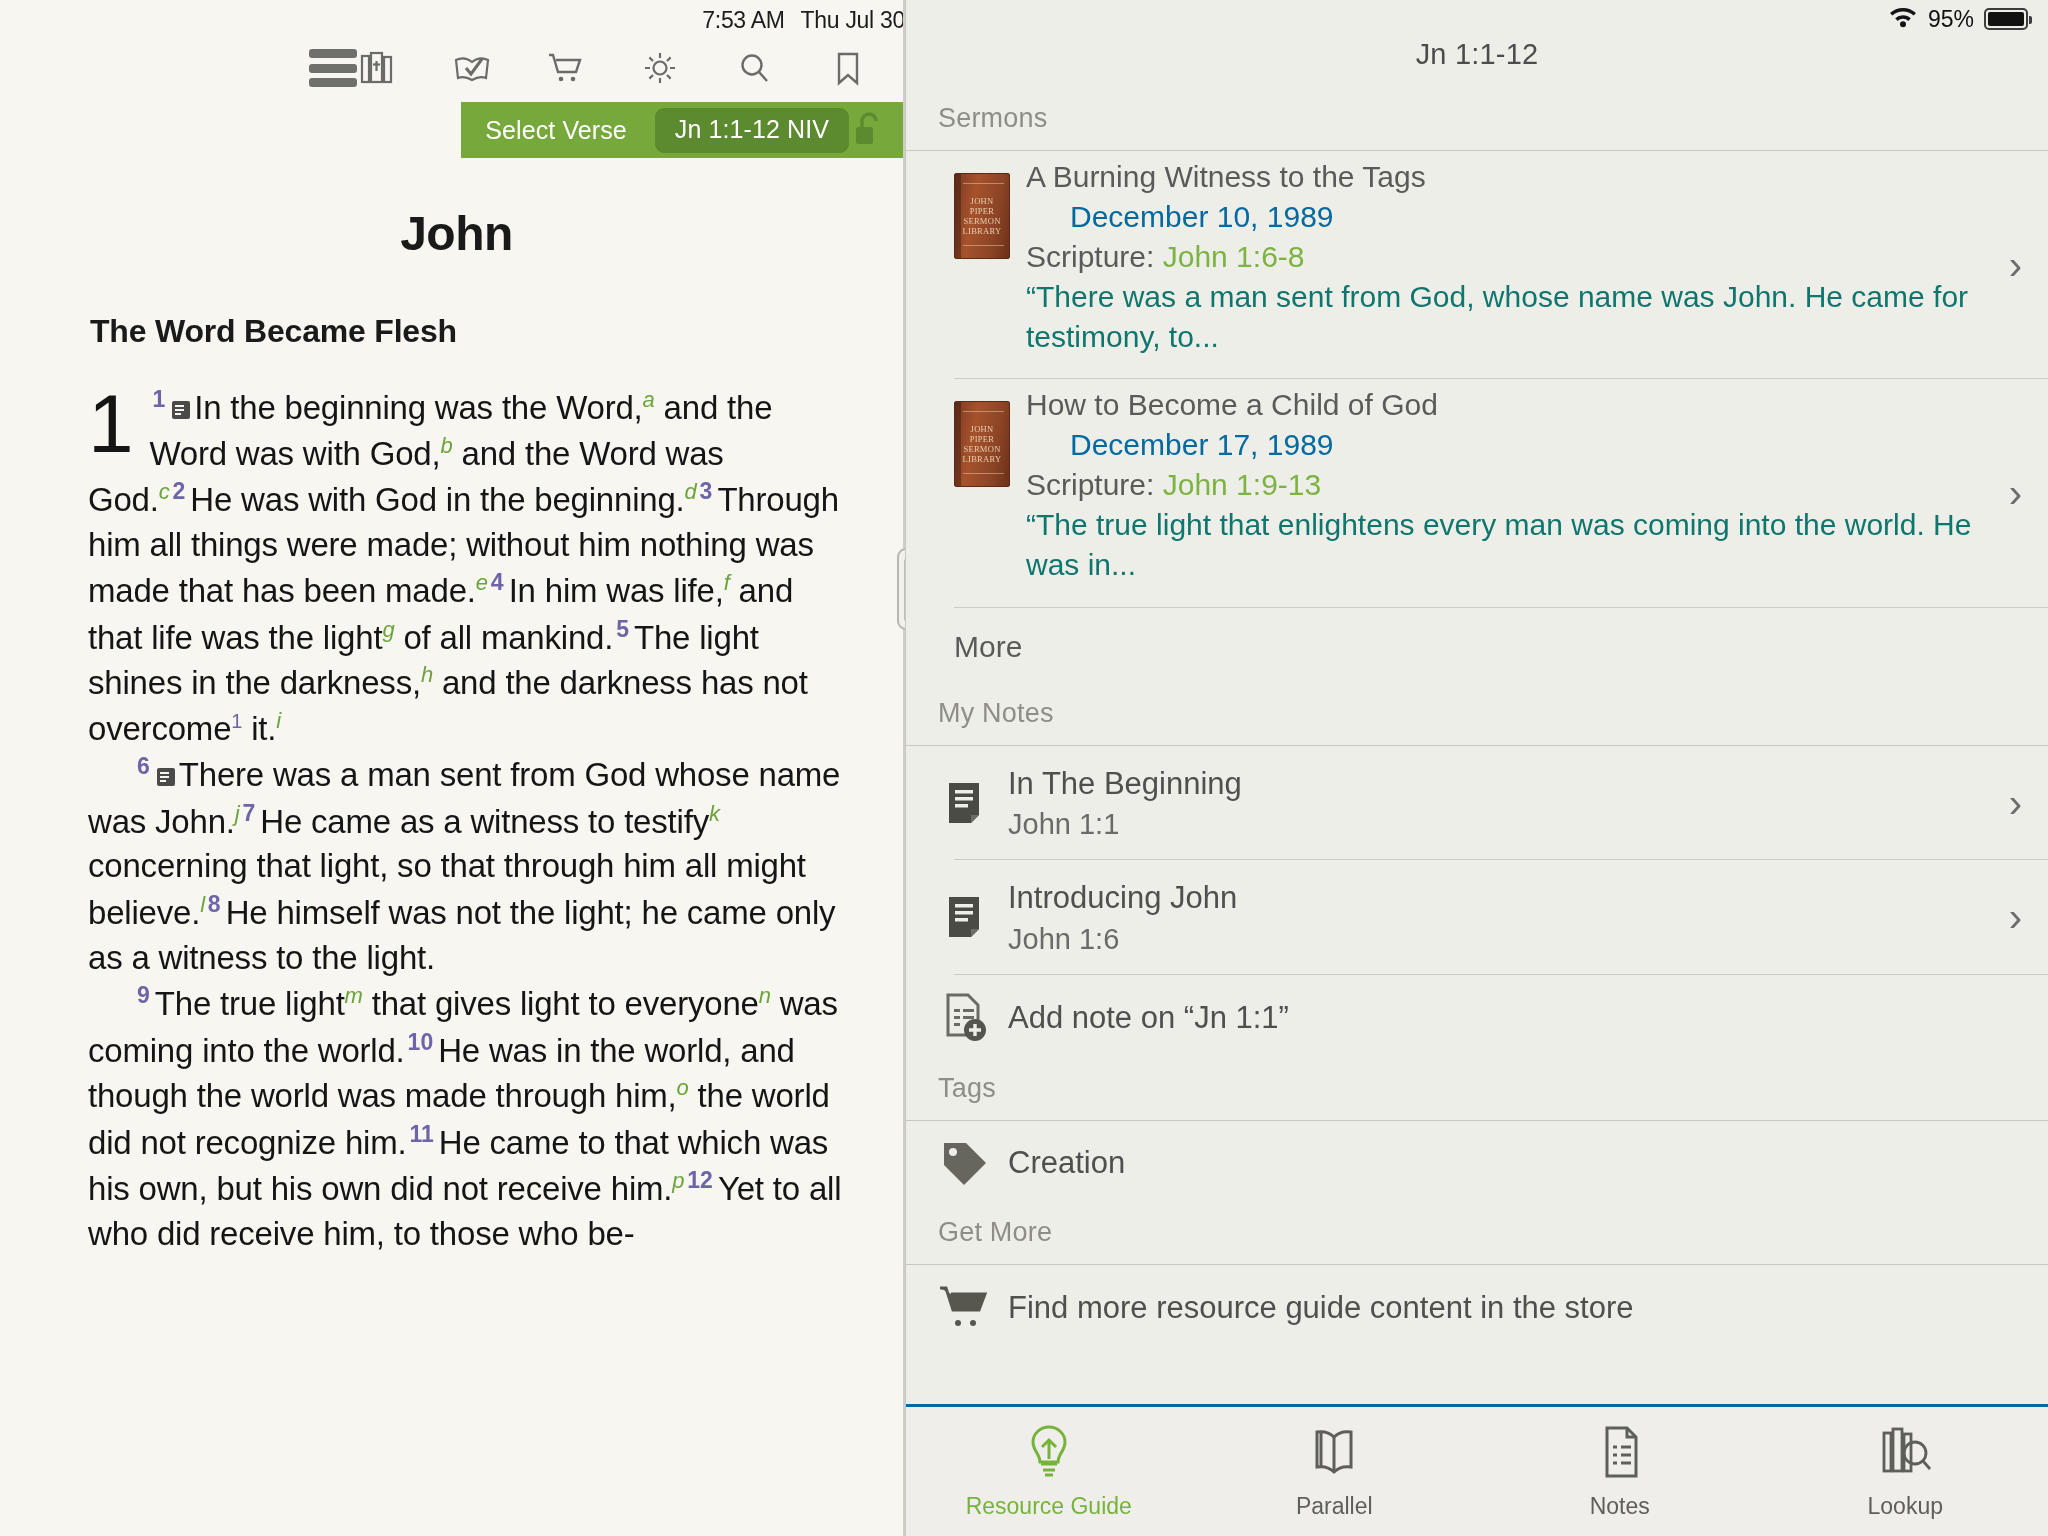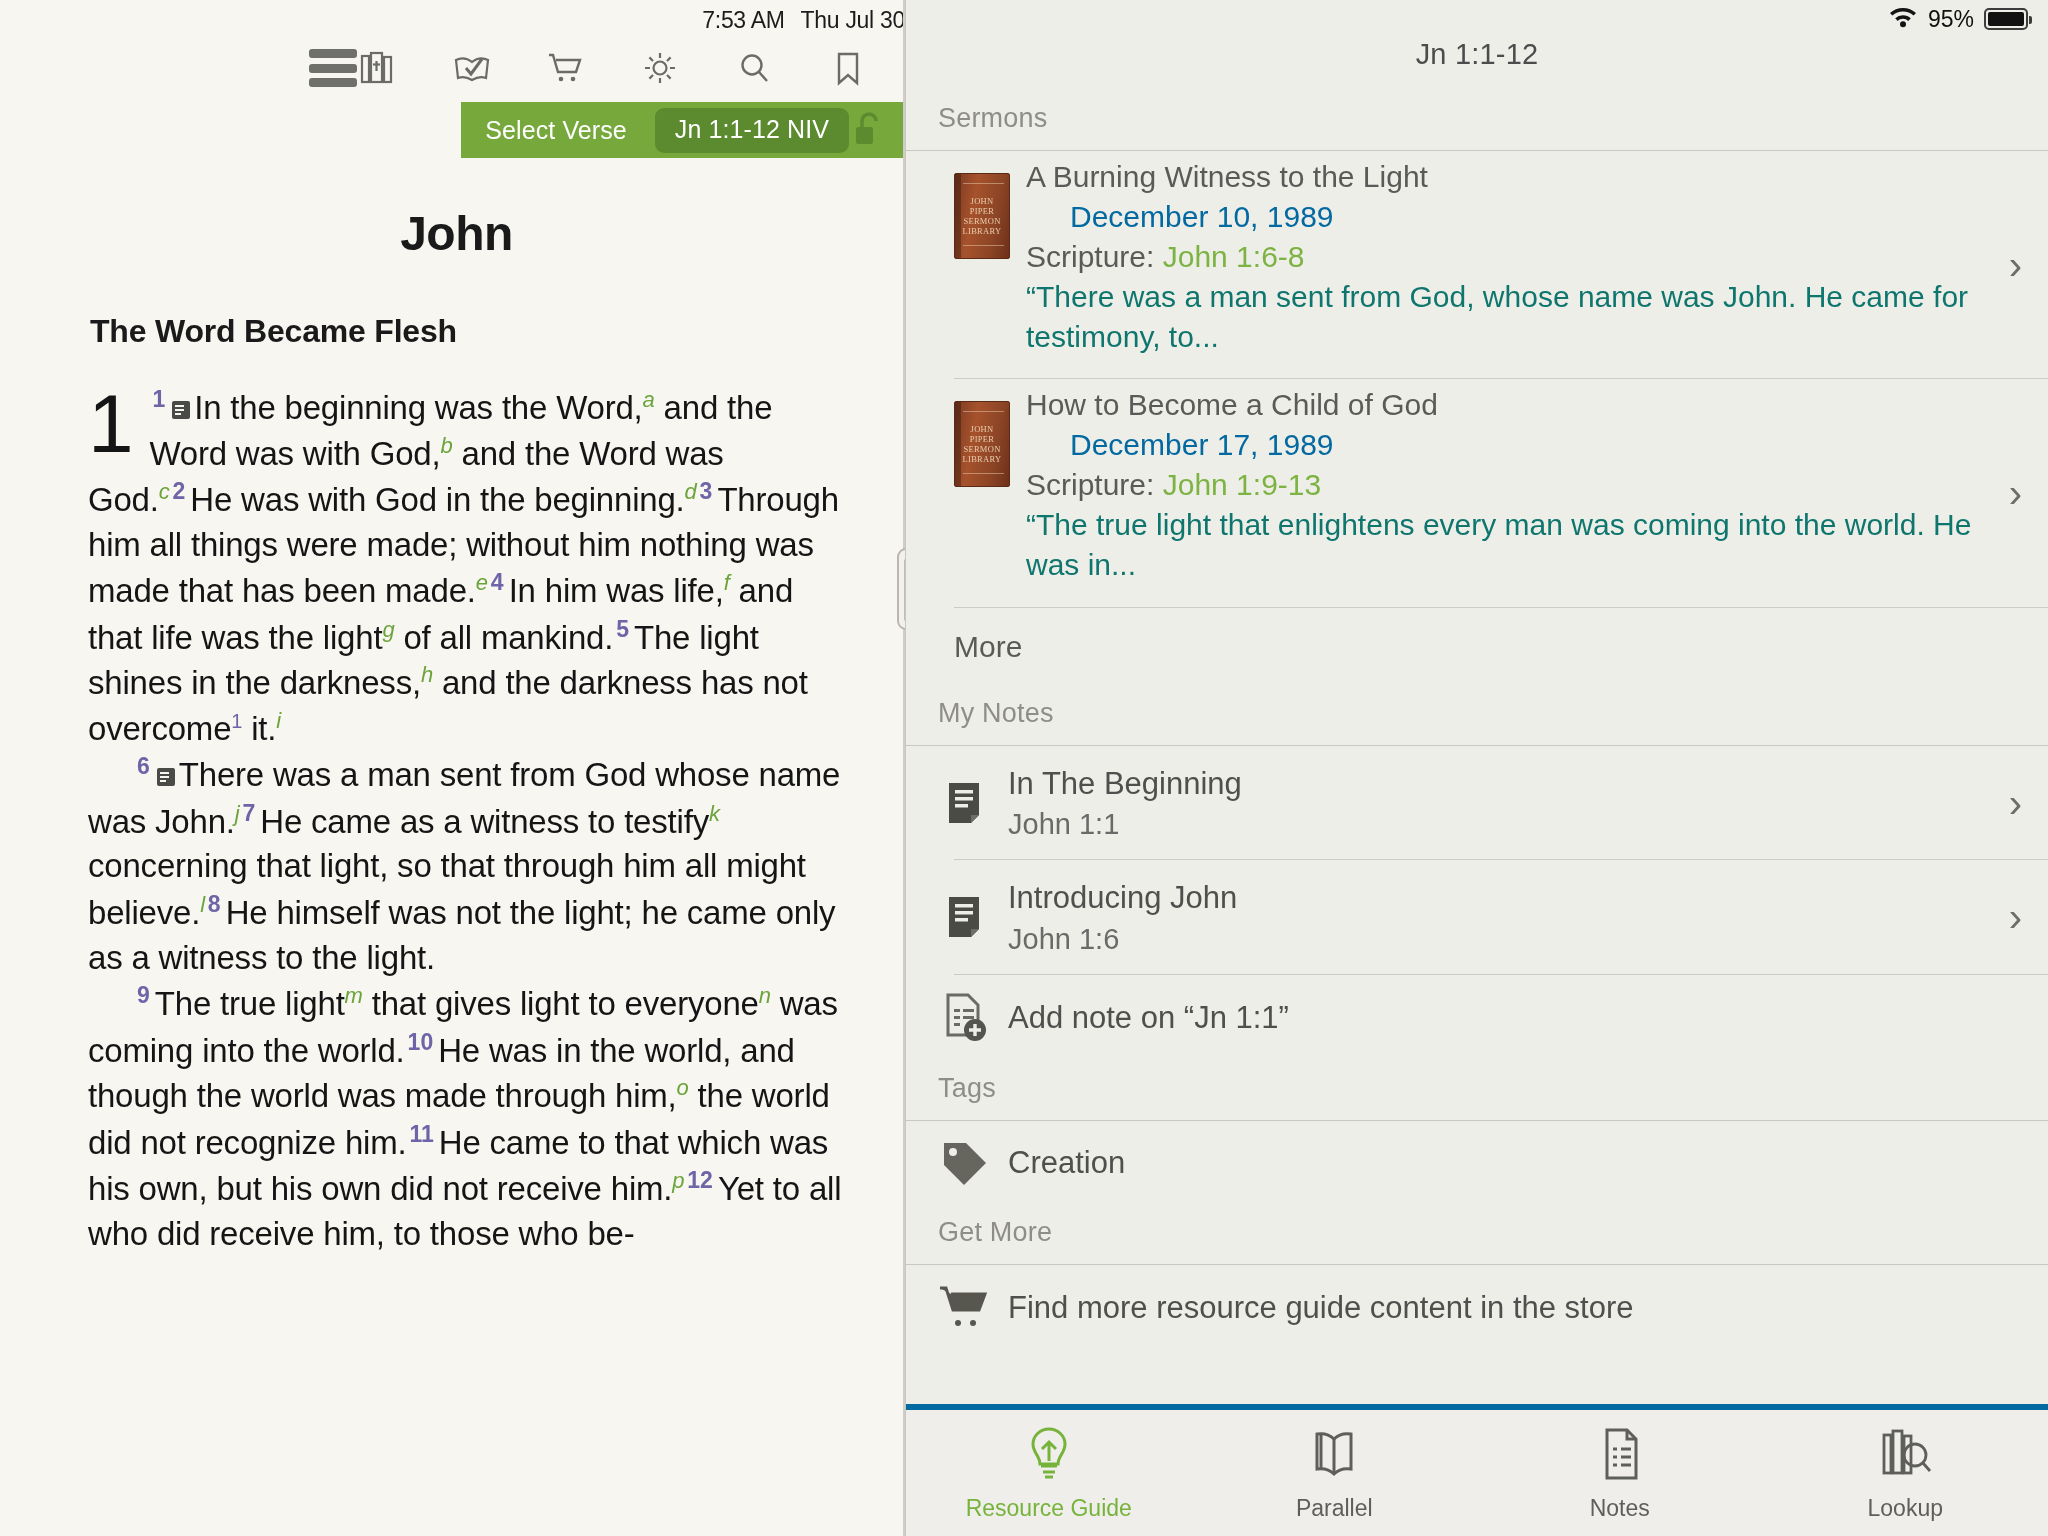--- a/index.html
+++ b/index.html
@@ -160,21 +160,21 @@
   }
   .simple-row .label { font-size:30px; color:#5a5a58; }
   .note-row { display:flex; align-items:center; padding:18px 26px 18px 28px; cursor:pointer; }
   .note-ic { width:62px; flex:none; display:flex; align-items:center; justify-content:center; }
   .note-body { flex:1; padding-left:12px; }
   .note-title { font-size:31px; color:#4f4f4d; line-height:1.3; }
   .note-ref { font-size:29px; color:#6a6a68; margin-top:4px; }
   .note-single { font-size:31px; color:#4f4f4d; }
 
   .tabbar {
-    height:132px; border-top:6px solid #0369a1; background:#efeeea;
+    height:132px; border-top:3px solid #0369a1; background:#efeeea;
     display:flex; align-items:center;
   }
   .tab {
     flex:1; display:flex; flex-direction:column; align-items:center;
     justify-content:center; gap:8px; cursor:pointer;
   }
   .tab .tlabel { font-size:23px; color:#5e5e5b; }
   .tab.active .tlabel { color:#76b33a; }
 </style>
 </head>
@@ -299,21 +299,21 @@
         <div class="grp-head">Sermons</div>
         <div class="grp-block">
           <div class="sermon-row">
             <div class="sermon-cover">
               <span>JOHN</span>
               <span>PIPER</span>
               <span>SERMON</span>
               <span>LIBRARY</span>
             </div>
             <div class="sermon-text">
-              <div class="sermon-title">A Burning Witness to the Light</div>
+              <div class="sermon-title">A Burning Witness to the Tags</div>
               <div class="sermon-date">December 10, 1989</div>
               <div class="sermon-scripture">Scripture: <b>John 1:6-8</b></div>
               <div class="sermon-quote">“There was a man sent from God, whose name was John. He came for testimony, to...</div>
             </div>
             <span class="chev">›</span>
           </div>
           <div class="hairline"></div>
           <div class="sermon-row">
             <div class="sermon-cover">
               <span>JOHN</span>

